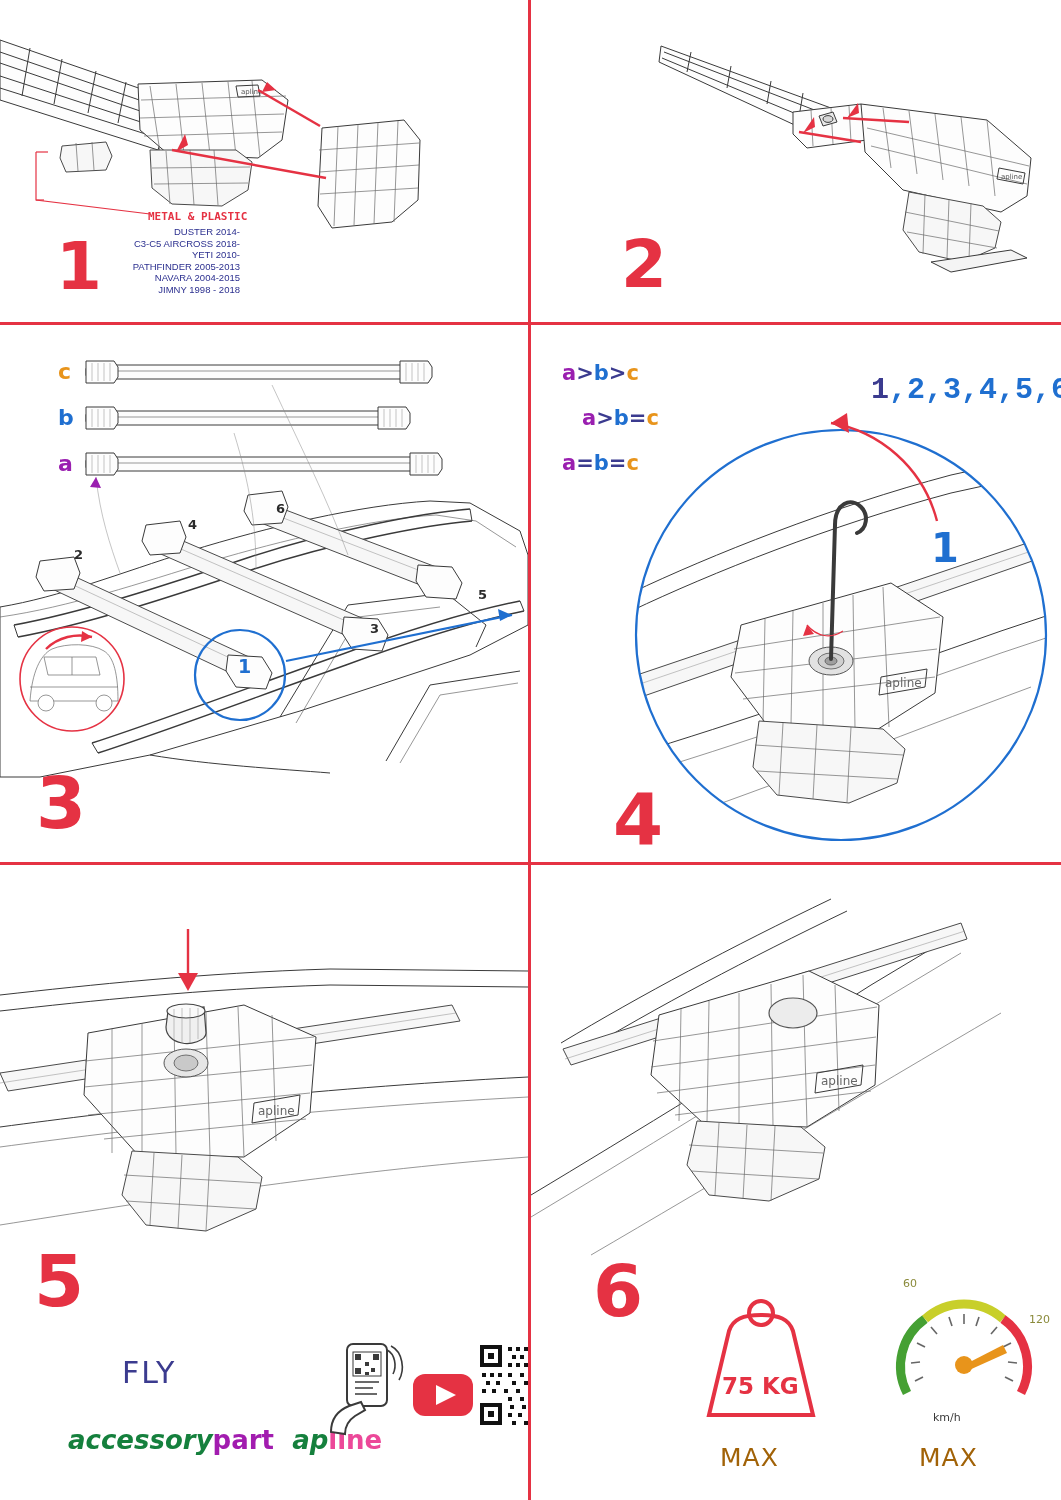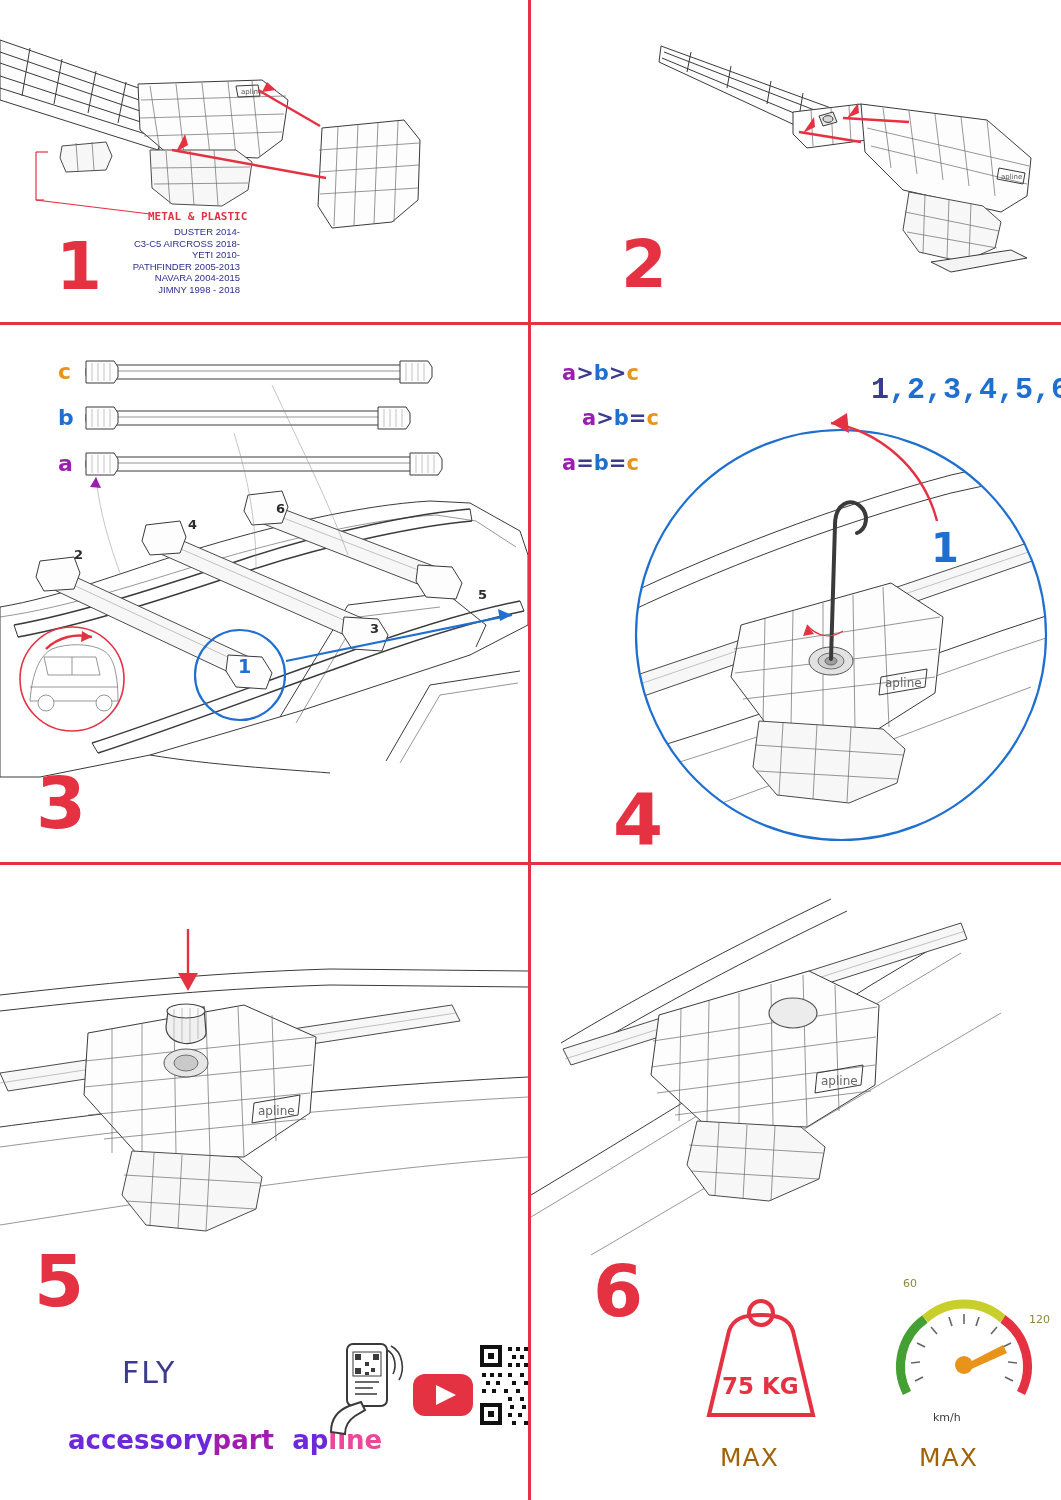--- a/index.html
+++ b/index.html
@@ -129,21 +129,21 @@
     letter-spacing: 2px;
     color: #3b3b8f;
   }
   .brandline {
     position: absolute;
     font-family: "DejaVu Sans", sans-serif;
     font-weight: 700;
     font-size: 26px;
     white-space: nowrap;
   }
-  .brandline .dark { color: #6d28d9; }
+  .brandline .dark { color: #15803d; font-style: italic; }
 
   .maxlabel {
     position: absolute;
     font-family: "DejaVu Sans", sans-serif;
     font-weight: 400;
     font-size: 25px;
     color: #a16207;
     letter-spacing: 1px;
   }
   .kgtext {

